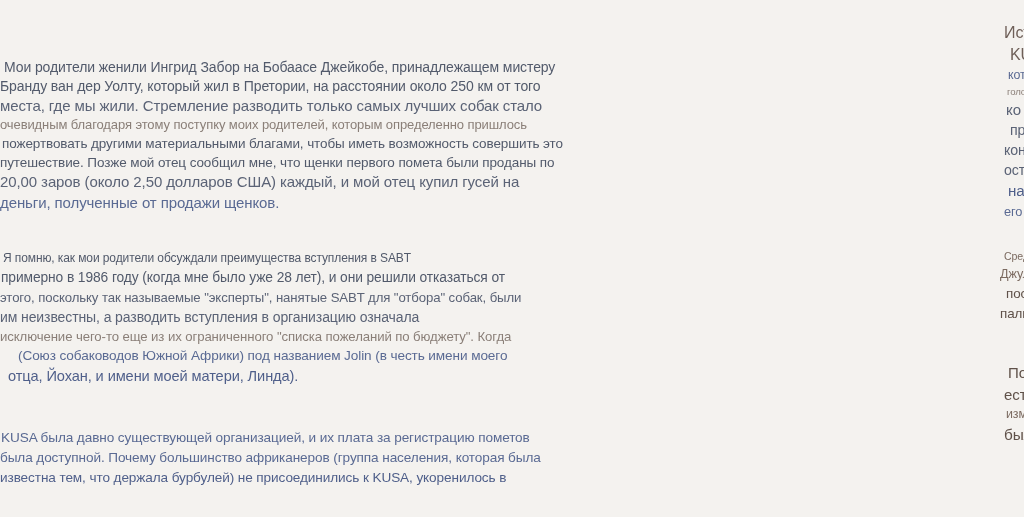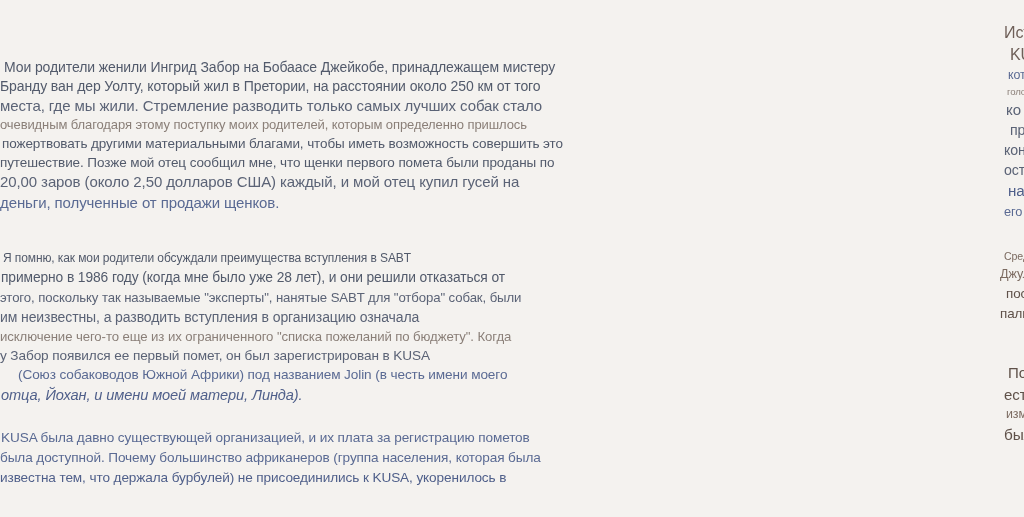--- a/index.html
+++ b/index.html
@@ -69,21 +69,21 @@
   .l-7  { font-size: 15.0px; line-height: 20px; padding-left: 0px; }
   .l-8  { font-size: 15.0px; line-height: 21px; padding-left: 0px; }
 
   .m-1  { font-size: 12px; line-height: 20px; padding-left: 3px; }
   .m-2  { font-size: 13.8px; line-height: 20px; padding-left: 1px; }
   .m-3  { font-size: 13.2px; line-height: 19px; padding-left: 0px; }
   .m-4  { font-size: 14.0px; line-height: 20px; padding-left: 0px; }
   .m-5  { font-size: 13.2px; line-height: 19px; padding-left: 0px; }
   .m-6  { font-size: 13.6px; line-height: 19px; padding-left: 0px; }
   .m-7  { font-size: 13.6px; line-height: 20px; padding-left: 18px; }
-  .m-8  { font-size: 14.6px; line-height: 21px; padding-left: 1px; font-style: italic; }
+  .m-8  { font-size: 14.6px; line-height: 21px; padding-left: 8px; }
 
   .n-1  { font-size: 13.6px; line-height: 20px; padding-left: 1px; }
   .n-2  { font-size: 13.6px; line-height: 20px; padding-left: 0px; }
   .n-3  { font-size: 13.6px; line-height: 20px; padding-left: 0px; }
 
   
   .r-1  { font-size: 16.0px; line-height: 22px; padding-left: 0px; }
   .r-2  { font-size: 16.0px; line-height: 22px; padding-left: 6px; }
   .r-3  { font-size: 12.4px; line-height: 18px; padding-left: 4px; }
   .r-4  { font-size: 9.6px;  line-height: 15px; padding-left: 3px; }
@@ -121,21 +121,20 @@
       <span class="line l-7 c-slate2">20,00 заров (около 2,50 долларов США) каждый, и мой отец купил гусей на</span>
       <span class="line l-8 c-blue">деньги, полученные от продажи щенков.</span>
     </div>
 
     <div class="para" id="p-left-2">
       <span class="line m-1 c-slate">Я помню, как мои родители обсуждали преимущества вступления в SABT</span>
       <span class="line m-2 c-slate">примерно в 1986 году (когда мне было уже 28 лет), и они решили отказаться от</span>
       <span class="line m-3 c-slate2">этого, поскольку так называемые "эксперты", нанятые SABT для "отбора" собак, были</span>
       <span class="line m-4 c-slate2">им неизвестны, а разводить вступления в организацию означала</span>
       <span class="line m-5 c-graybr">исключение чего-то еще из их ограниченного "списка пожеланий по бюджету". Когда</span>
-      <span class="line m-6 c-slate2">у Забор появился ее первый помет, он был зарегистрирован в KUSA</span>
       <span class="line m-7 c-blue">(Союз собаководов Южной Африки) под названием Jolin (в честь имени моего</span>
       <span class="line m-8 c-blue2">отца, Йохан, и имени моей матери, Линда).</span>
     </div>
 
     <div class="para" id="p-left-3">
       <span class="line n-1 c-blue">KUSA была давно существующей организацией, и их плата за регистрацию пометов</span>
       <span class="line n-2 c-blue">была доступной. Почему большинство африканеров (группа населения, которая была</span>
       <span class="line n-3 c-blue2">известна тем, что держала бурбулей) не присоединились к KUSA, укоренилось в</span>
     </div>
 

